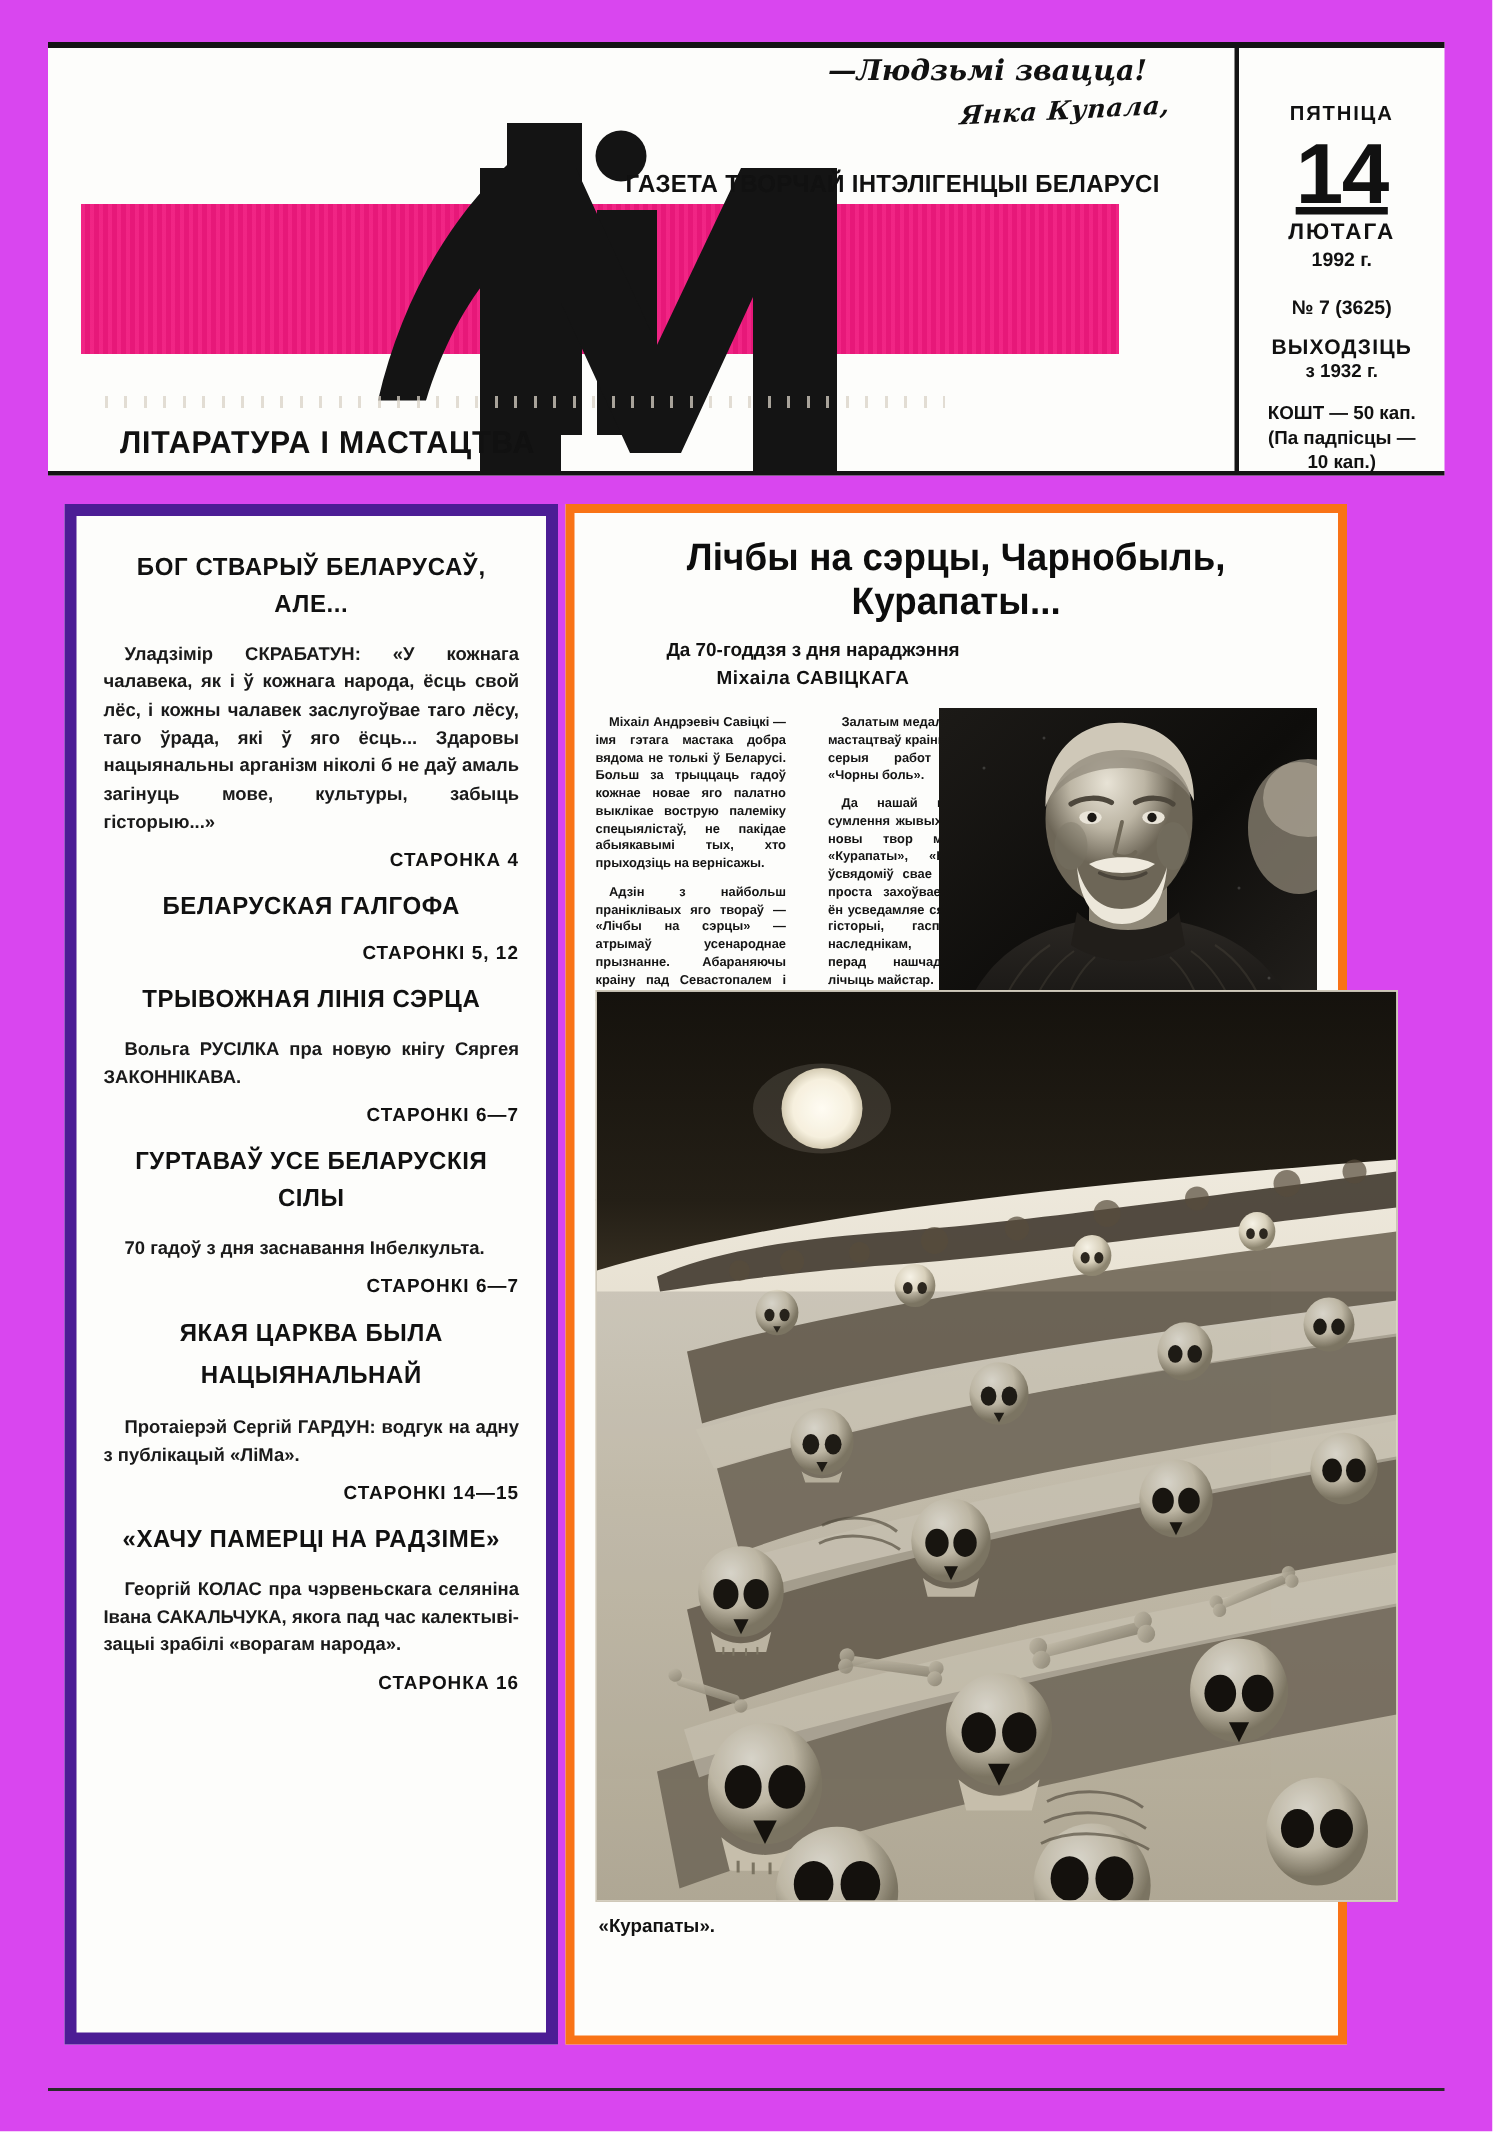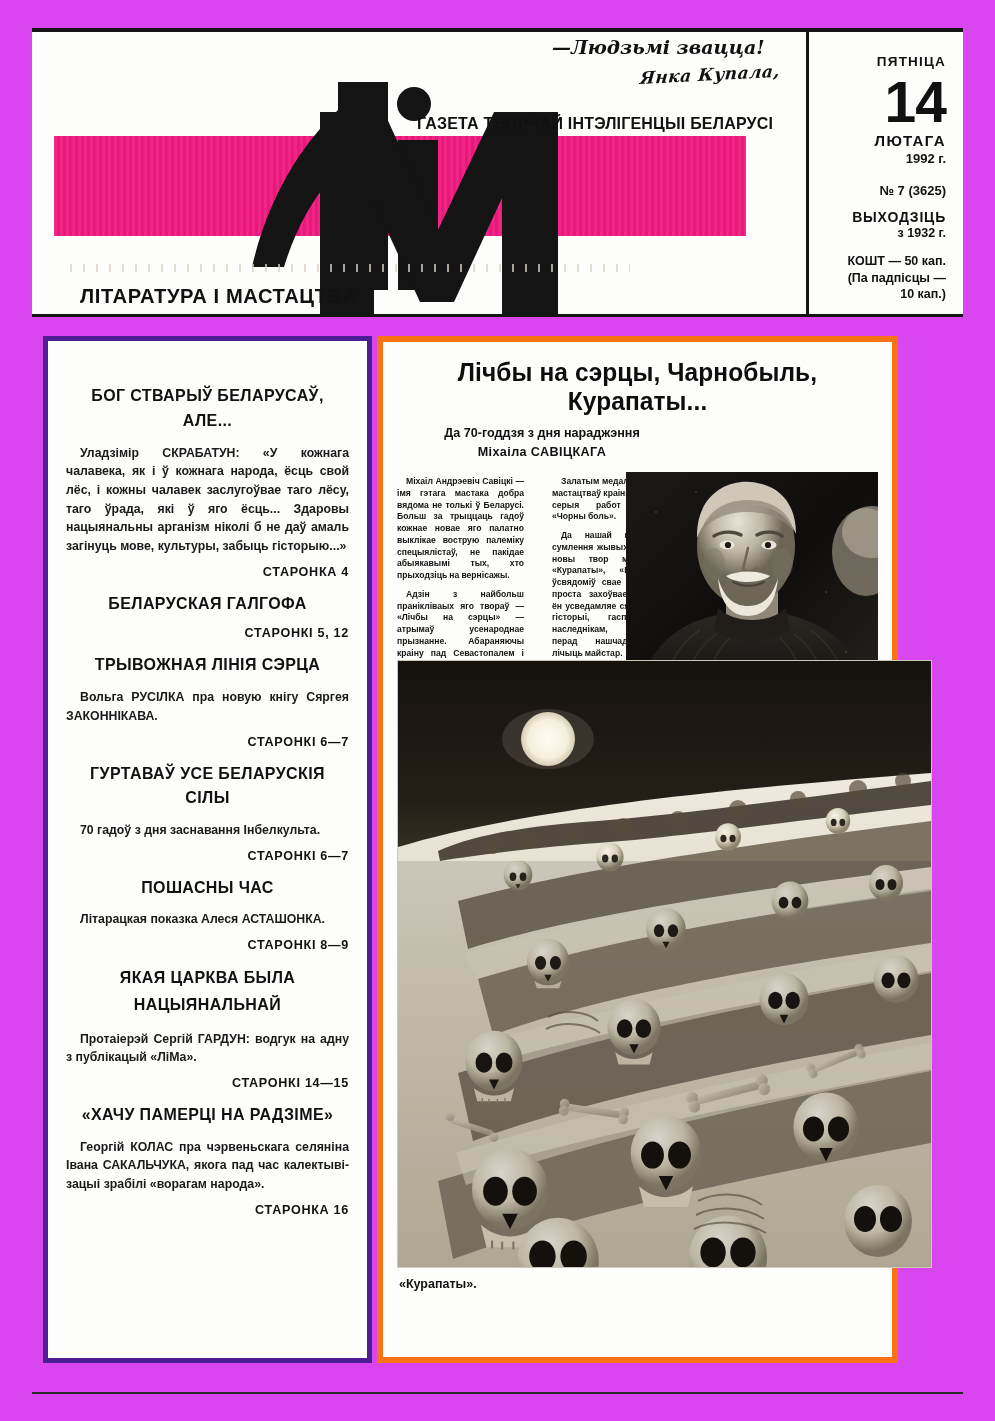--- a/index.html
+++ b/index.html
@@ -69,47 +69,47 @@
     transform:scaleX(.96);transform-origin:left center;
   }
   .mast-dots{
     position:absolute;left:38px;top:232px;width:560px;height:8px;
     background:repeating-linear-gradient(90deg,#d9d2c6 0 2px, transparent 2px 13px);
     opacity:.75;
   }
 
   
   .datebox{
-    position:absolute;right:17px;top:0;width:140px;height:100%;
+    position:absolute;right:0;top:0;width:140px;height:100%;
     border-left:3px solid #141414;
-    text-align:right;
-    padding-top:22px;
+    text-align:center;
+    padding-top:36px;
     box-sizing:border-box;
   }
   .db-day{font-size:13.5px;font-weight:bold;letter-spacing:1.2px;}
-  .db-num{font-size:57px;font-weight:bold;line-height:.92;margin:7px 0 4px;letter-spacing:-1px;}
+  .db-num{font-size:57px;font-weight:bold;line-height:.92;margin:7px 0 4px;letter-spacing:-1px;text-decoration:underline;}
   .db-month{font-size:15px;font-weight:bold;letter-spacing:1.4px;margin-top:2px;}
   .db-year{font-size:13px;font-weight:bold;margin-top:2px;}
   .db-issue{font-size:13px;font-weight:bold;margin-top:17px;}
   .db-since1{font-size:14px;font-weight:bold;letter-spacing:.8px;margin-top:11px;}
   .db-since2{font-size:12.5px;font-weight:bold;margin-top:1px;}
   .db-price{font-size:12.5px;font-weight:bold;margin-top:13px;line-height:1.32;}
 
   
   .content{
     position:absolute;left:32px;top:330px;width:931px;height:1040px;
   }
 
   
   .teaser-box{
     position:absolute;left:11px;top:6px;width:329px;height:1027px;
-    border:5px solid #4c1d95;
+    border:8px solid #4c1d95;
     background:#fdfdfb;
     box-sizing:border-box;
-    padding:30px 18px 10px;
+    padding:10px 18px 10px;
   }
   .teaser{margin-bottom:4px;}
   .t-head{
     font-size:16.5px;font-weight:bold;color:#111;
     text-align:center;letter-spacing:.4px;line-height:1.5;
     margin:12px 0 11px;
     transform:scaleX(.97);transform-origin:center;
   }
   .t-head.two-line{line-height:1.65;}
   .t-body{
@@ -262,25 +262,20 @@
         <div class="t-body">Вольга РУСІЛКА пра новую кнігу Сяргея ЗА­КОННІКАВА.</div>
         <div class="t-page">СТАРОНКІ 6—7</div>
       </div>
 
       <div class="teaser">
         <div class="t-head">ГУРТАВАЎ УСЕ БЕЛАРУСКІЯ СІЛЫ</div>
         <div class="t-body">70 гадоў з дня заснавання Інбелкульта.</div>
         <div class="t-page">СТАРОНКІ 6—7</div>
       </div>
 
-      <div class="teaser">
-        <div class="t-head">ПОШАСНЫ ЧАС</div>
-        <div class="t-body">Літарацкая показка Алеся АСТАШОНКА.</div>
-        <div class="t-page">СТАРОНКІ 8—9</div>
-      </div>
 
       <div class="teaser">
         <div class="t-head two-line">ЯКАЯ ЦАРКВА БЫЛА НАЦЫЯНАЛЬНАЙ</div>
         <div class="t-body">Протаіерэй Сергій ГАРДУН: водгук на адну з публікацый «ЛіМа».</div>
         <div class="t-page">СТАРОНКІ 14—15</div>
       </div>
 
       <div class="teaser">
         <div class="t-head">«ХАЧУ ПАМЕРЦІ НА РАДЗІМЕ»</div>
         <div class="t-body">Георгій КОЛАС пра чэрвеньскага селяніна Івана САКАЛЬЧУКА, якога пад час калектыві­зацыі зрабілі «ворагам народа».</div>

